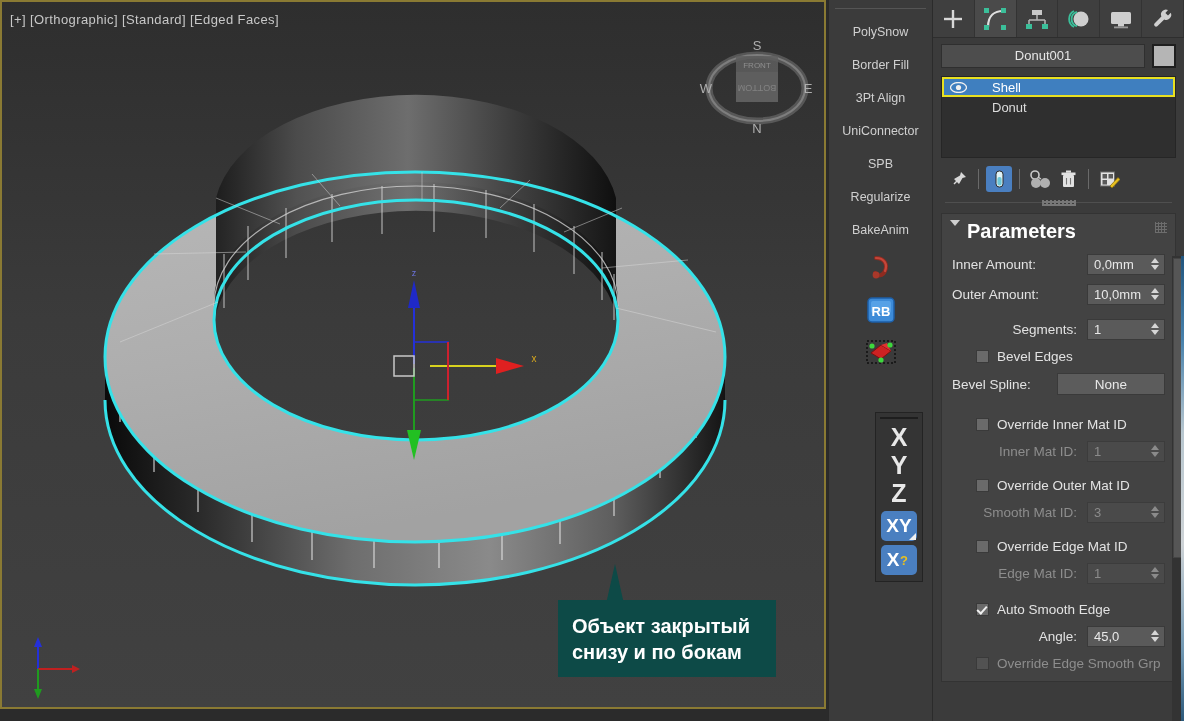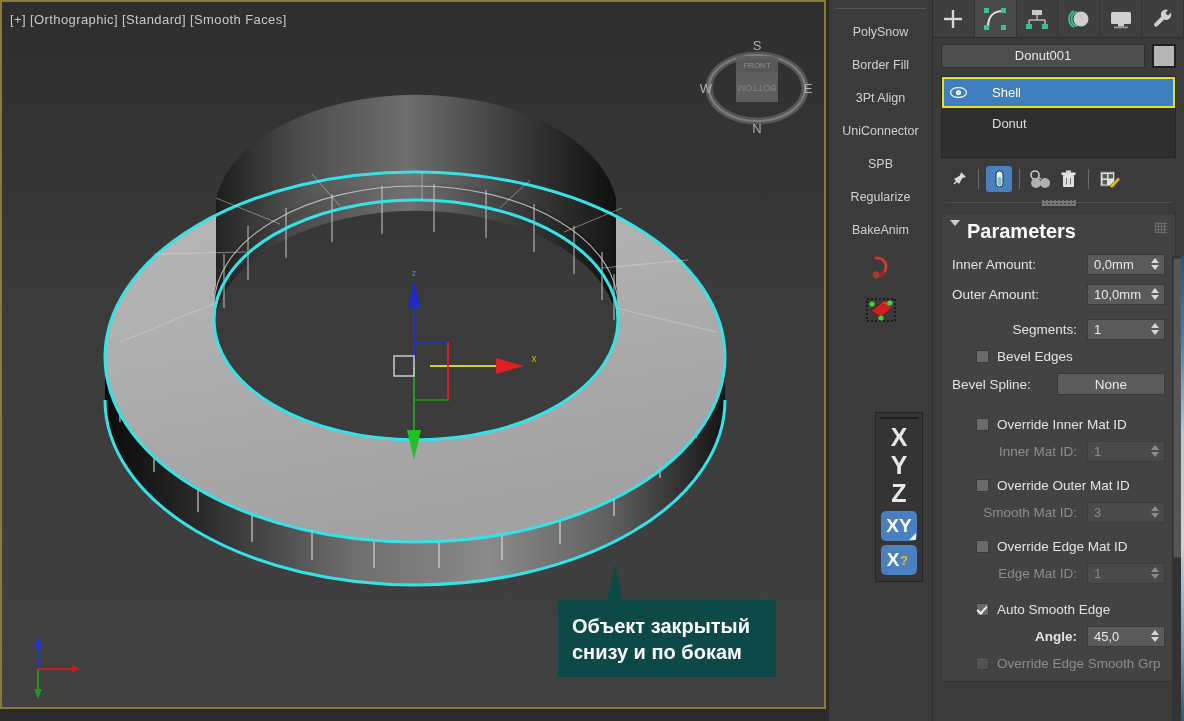--- a/index.html
+++ b/index.html
@@ -140,21 +140,21 @@
     width: 0; height: 0;
     border-left: 5px solid transparent; border-right: 5px solid transparent;
     border-top: 5px solid #cfcfcf;
   }
 
   #stack {
     margin: 4px 8px 0 8px; height: 82px;
     background: #2f2f2f; border: 1px solid #262626; overflow: hidden;
   }
   .stack-row {
-    display: flex; align-items: center; height: 31px; font-size: 13px;
+    display: flex; align-items: center; height: 20px; font-size: 13px;
     color: #dcdcdc; padding-left: 2px;
   }
   .stack-row.sel {
     background: #3f7fbf; color: #ffffff; outline: 2px solid #e8e020;
     outline-offset: -2px; position: relative;
   }
   .stack-row .eye { width: 28px; display: flex; justify-content: center; align-items: center; }
   .stack-row .mname { padding-left: 20px; }
   .stack-row.sel .mname { padding-left: 20px; }
 
@@ -255,21 +255,21 @@
     background: linear-gradient(180deg,#1d5a8a 0%, #4a8ec0 18%, #cfe0ea 38%, #e8eef2 62%, #7aa8c8 85%, #2b5f86 100%);
     opacity: .85;
   }
 </style>
 </head>
 <body>
 
 <div id="viewport">
   <div id="vp-bg"></div>
 
-  <div id="vp-label">[+] [Orthographic] [Standard] [Smooth Faces]</div>
+  <div id="vp-label">[+] [Orthographic] [Standard] [Edged Faces]</div>
 
   <svg id="viewcube" viewBox="0 0 118 110">
     <ellipse cx="59" cy="56" rx="48" ry="33" fill="none" stroke="#8e8e8e" stroke-width="7" opacity="0.55"></ellipse>
     <ellipse cx="59" cy="56" rx="48" ry="33" fill="none" stroke="#c9c9c9" stroke-width="2" opacity="0.5"></ellipse>
     <text x="59" y="18" fill="#d8d8d8" font-size="13" font-family="Liberation Sans, sans-serif" text-anchor="middle">S</text>
     <text x="59" y="101" fill="#d8d8d8" font-size="13" font-family="Liberation Sans, sans-serif" text-anchor="middle">N</text>
     <text x="8" y="61" fill="#d8d8d8" font-size="13" font-family="Liberation Sans, sans-serif" text-anchor="middle">W</text>
     <text x="110" y="61" fill="#d8d8d8" font-size="13" font-family="Liberation Sans, sans-serif" text-anchor="middle">E</text>
     <rect x="38" y="24" width="42" height="16" fill="#6f6f6f" opacity="0.85"></rect>
     <rect x="38" y="40" width="42" height="30" fill="#747474" opacity="0.9"></rect>
@@ -420,20 +420,27 @@
 
   <div class="script-icon-btn">
     <svg width="30" height="30" viewBox="0 0 30 30">
       <path d="M10 5 C18 5, 22 11, 19 18 C17 23, 11 24, 9 20" fill="none" stroke="#8e2b20" stroke-width="4" stroke-linecap="round"></path>
       <path d="M10 5 C18 5, 22 11, 19 18" fill="none" stroke="#c4463a" stroke-width="2.2" stroke-linecap="round"></path>
       <circle cx="10" cy="22" r="3.4" fill="#a8382a"></circle>
     </svg>
   </div>
   <div class="script-icon-btn">
     <svg width="32" height="30" viewBox="0 0 32 30">
+      <rect x="3" y="3" width="26" height="24" rx="4" fill="#3d8bd8" stroke="#1d5fa8" stroke-width="1.5"></rect>
+      <rect x="6" y="6" width="20" height="12" rx="2" fill="#67b0f0" opacity="0.6"></rect>
+      <text x="16" y="21" fill="#ffffff" font-size="13" font-weight="bold" text-anchor="middle" font-family="Liberation Sans, sans-serif">RB</text>
+    </svg>
+  </div>
+  <div class="script-icon-btn">
+    <svg width="32" height="30" viewBox="0 0 32 30">
       <rect x="2" y="4" width="28" height="22" fill="none" stroke="#1a1a1a" stroke-width="2" stroke-dasharray="2,2"></rect>
       <polygon points="16,8 26,14 16,22 6,16" fill="#cc2222" stroke="#7a1010" stroke-width="1"></polygon>
       <polygon points="16,8 22,6 26,14" fill="#e03030"></polygon>
       <circle cx="7" cy="9" r="2.6" fill="#3dd83d"></circle>
       <circle cx="25" cy="8" r="2.6" fill="#3dd83d"></circle>
       <circle cx="16" cy="23" r="2.6" fill="#3dd83d"></circle>
     </svg>
   </div>
 </div>
 
@@ -677,21 +684,21 @@
             </span>
         </div>
       </div>
 
       <div class="cbrow" style="margin-top:18px; margin-left:24px">
         <span class="cb checked"></span>
         <span class="plabel">Auto Smooth Edge</span>
       </div>
       <div class="prow">
         <span class="spacer"></span>
-        <span class="plabel" style="margin-right:10px; font-weight:bold">Angle:</span>
+        <span class="plabel" style="margin-right:10px; font-weight:normal">Angle:</span>
         <div class="spin">
           <span>45,0</span>
           <span class="arrows">
               <i class="up"></i>
               <i class="dn"></i>
             </span>
         </div>
       </div>
 
       <div class="cbrow" style="margin-left:24px; margin-bottom:0">

